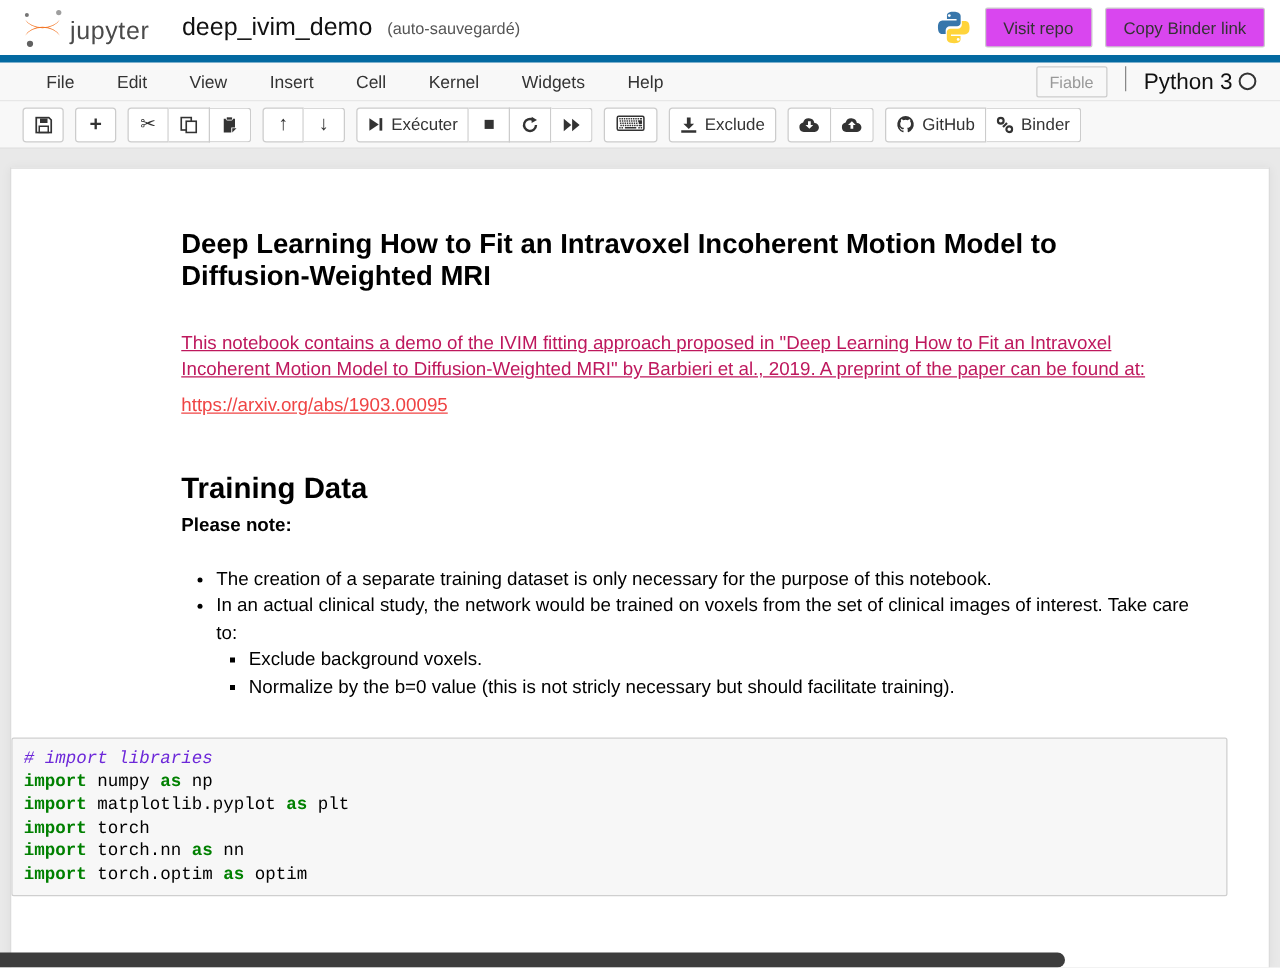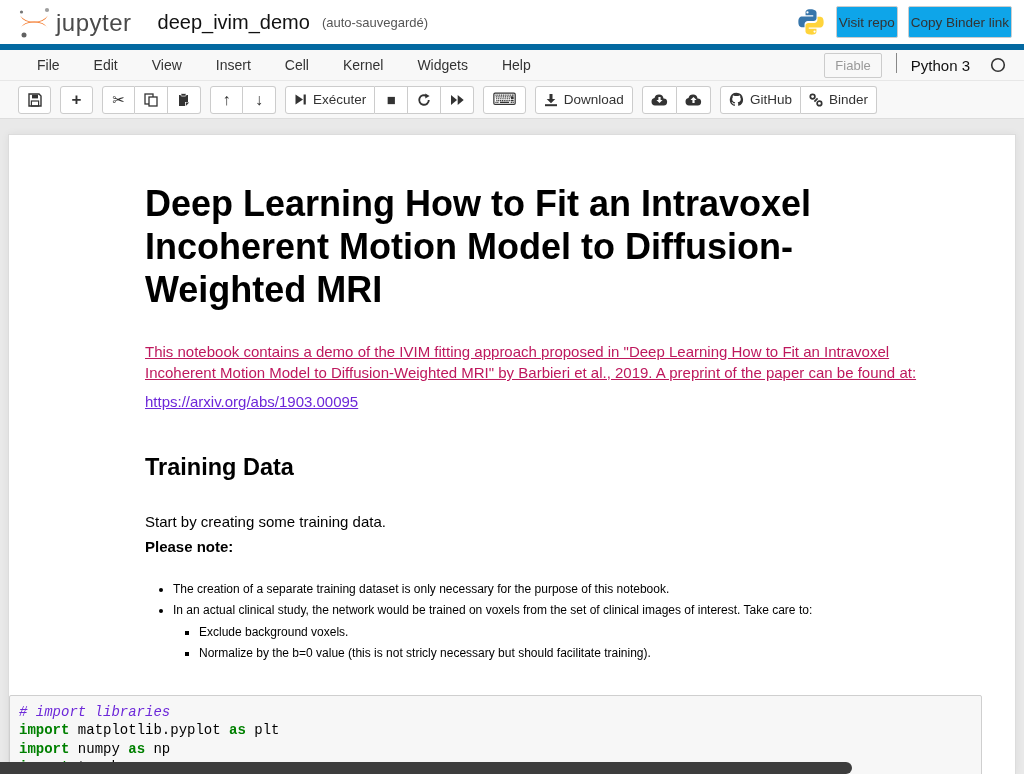--- a/index.html
+++ b/index.html
@@ -2,36 +2,36 @@
 <html><head>
 <meta charset="utf-8">
 <style>
   * { margin:0; padding:0; box-sizing:border-box; }
   html,body { width:1024px; height:774px; overflow:hidden; }
   body { font-family:"Liberation Sans", sans-serif; background:#e9e9e9; position:relative; }
 
   
   #header { height:44px; background:#fff; display:flex; align-items:center; padding:0 12px 0 16px; }
   .logo { display:flex; align-items:flex-end; gap:4px; cursor:pointer; }
-  .logo-word { font-size:24px; color:#4a4a4a; letter-spacing:0.5px; padding-bottom:2px; }
+  .logo-word { font-size:20px; color:#4a4a4a; letter-spacing:0.5px; padding-bottom:2px; }
   .nb-title { font-size:20px; font-weight:normal; color:#111; margin-left:26px; }
   .autosave { font-size:13px; color:#555; margin-left:12px; }
   .header-right { margin-left:auto; display:flex; align-items:center; gap:10px; }
-  .hdr-btn { background:#0ea5e9; border:1px solid #ccc; border-radius:2px; height:32px; padding:0 2px;
+  .hdr-btn { background:#d946ef; border:1px solid #ccc; border-radius:2px; height:32px; padding:0 14px;
              font-size:13.5px; color:#333; display:flex; align-items:center; cursor:pointer; }
 
   
   #menubar { height:37px; background:#f8f8f8; border-top:6px solid #0369a1; border-bottom:1px solid #e7e7e7;
              display:flex; align-items:center; padding:0 12px 0 20px; }
   .menu-item { font-size:14px; color:#333; padding:9px 17px; cursor:pointer; }
   .menubar-right { margin-left:auto; display:flex; gap:14px; }
   .trusted-btn { border:1px solid #ccc; border-radius:2px; background:transparent; color:#999;
                  font-size:13px; padding:4px 10px; cursor:default; }
   .kernel-divider { width:1px; height:20px; background:#888; }
-  .kernel-ind { display:flex; align-items:center; gap:20px; font-size:15px; color:#111; padding-right:6px; }
+  .kernel-ind { display:flex; align-items:center; gap:4px; font-size:18px; color:#111; padding-right:6px; }
 
   
   #toolbar { height:38px; background:#f8f8f8; border-bottom:1px solid #ddd;
              display:flex; align-items:center; gap:9px; padding:0 12px 0 18px; }
   .btn-group { display:flex; }
   .tb-btn { background:#fff; border:1px solid #ccc; height:28px; min-width:33px; padding:0 8px;
             display:flex; align-items:center; justify-content:center; gap:6px;
             font-size:13.5px; color:#333; cursor:pointer; }
   .btn-group .tb-btn + .tb-btn { border-left:none; }
   .btn-group .tb-btn:first-child { border-radius:3px 0 0 3px; }
@@ -40,28 +40,28 @@
   .glyph { font-size:14px; color:#333; line-height:1; }
   .celltype-select { background:#fff; border:1px solid #ccc; border-radius:3px; height:28px; width:178px;
                      display:flex; align-items:center; padding:0 8px; font-size:13.5px; color:#333; cursor:pointer; }
   .sel-arrows { margin-left:auto; display:flex; flex-direction:column; line-height:0.55; font-size:7px; color:#666; }
 
   
   #content { position:absolute; top:120px; left:0; right:0; bottom:0; background:#e9e9e9; padding-top:14px; }
   #page { background:#fff; margin:0 8px; height:100%; border:1px solid #dcdcdc; border-bottom:none;
           box-shadow:0 0 8px rgba(0,0,0,0.06); overflow:hidden; }
   .md-area { margin-left:136px; margin-right:60px; }
-  h1.nb-h1 { font-size:36px; font-weight:bold; color:#000; line-height:1.2; margin-top:47px; max-width:800px; }
+  h1.nb-h1 { font-size:22px; font-weight:bold; color:#000; line-height:1.2; margin-top:47px; max-width:800px; }
   .nb-p { font-size:15px; color:#be185d; line-height:21.5px; margin-top:29px; max-width:832px;text-decoration:underline; }
-  a.nb-link { color:#6d28d9; text-decoration:underline; cursor:pointer; }
+  a.nb-link { color:#ef4444; text-decoration:underline; cursor:pointer; }
   .link-line { margin-top:9px; font-size:15px; }
   h2.nb-h2 { font-size:23.5px; font-weight:bold; color:#000; margin-top:44px; }
   .nb-p2 { font-size:15px; color:#000; margin-top:32px; }
   .nb-note { font-size:15px; font-weight:bold; color:#000; margin-top:8px; }
-  ul.nb-ul { margin-top:24px; padding-left:28px; font-size:12px; line-height:21.5px; color:#000; }
+  ul.nb-ul { margin-top:24px; padding-left:28px; font-size:15px; line-height:21.5px; color:#000; }
   ul.nb-ul > li { margin-bottom:0; }
   ul.nb-sub { list-style-type:square; padding-left:26px; margin-top:0; }
 
   
   .code-cell { display:flex; margin-top:30px; align-items:flex-start; }
   .prompt { width:140px; text-align:right; padding-right:12px; padding-top:9px;
             font-family:"Liberation Mono", monospace; font-size:13.5px; color:#303F9F; white-space:nowrap; }
   .input-box { flex:1; margin-right:33px; background:#f7f7f7; border:1px solid #cfcfcf; border-radius:2px;
                padding:7px 9px; font-family:"Liberation Mono", monospace; font-size:14px; line-height:18.5px; }
   .input-box .kw { color:#008000; font-weight:bold; }
@@ -191,21 +191,21 @@
     <button class="tb-btn">
       <span class="glyph" style="font-size:17px;">⌨</span>
     </button>
   </div>
   <div class="btn-group">
     <button class="tb-btn">
       <svg width="14" height="14" viewBox="0 0 14 14">
         <path d="M5.5 1 h3 v5 h2.8 L7 10.2 L2.7 6 h2.8 z" fill="#333"></path>
         <rect x="1" y="11.2" width="12" height="2" fill="#333"></rect>
       </svg>
-      <span>Download</span>
+      <span>Exclude</span>
     </button>
   </div>
   <div class="btn-group">
     <button class="tb-btn">
       <svg width="17" height="13" viewBox="0 0 17 13">
         <path d="M4 12.5 a3.8 3.8 0 0 1 -0.5 -7.5 a4.6 4.6 0 0 1 9 0.4 a3.3 3.3 0 0 1 0.2 7.1 z" fill="#333"></path>
         <path d="M7.4 4 h2.2 v3 h2 L8.5 10 L5.4 7 h2 z" fill="#fff"></path>
       </svg>
     </button>
     <button class="tb-btn">
@@ -235,40 +235,39 @@
 
 <div id="content">
   <div id="page">
 
     <div class="md-area">
       <h1 class="nb-h1">Deep Learning How to Fit an Intravoxel Incoherent Motion Model to Diffusion-Weighted MRI</h1>
       <p class="nb-p">This notebook contains a demo of the IVIM fitting approach proposed in "Deep Learning How to Fit an Intravoxel Incoherent Motion Model to Diffusion-Weighted MRI" by Barbieri et al., 2019. A preprint of the paper can be found at:</p>
       <p class="link-line"><a class="nb-link">https://arxiv.org/abs/1903.00095</a></p>
 
       <h2 class="nb-h2">Training Data</h2>
-      <p class="nb-p2">Start by creating some training data.</p>
       <p class="nb-note">Please note:</p>
       <ul class="nb-ul">
         <li>The creation of a separate training dataset is only necessary for the purpose of this notebook.</li>
         <li>
           <span>In an actual clinical study, the network would be trained on voxels from the set of clinical images of interest. Take care to:</span>
           <ul class="nb-sub">
             <li>Exclude background voxels.</li>
             <li>Normalize by the b=0 value (this is not stricly necessary but should facilitate training).</li>
           </ul>
         </li>
       </ul>
     </div>
 
     <div class="code-cell">
       <div class="input-box">
         <div>
             <div><span class="cmt"># import libraries</span></div>
+            <div><span class="kw">import</span><span> numpy </span><span class="kw">as</span><span> np</span></div>
             <div><span class="kw">import</span><span> matplotlib.pyplot </span><span class="kw">as</span><span> plt</span></div>
-            <div><span class="kw">import</span><span> numpy </span><span class="kw">as</span><span> np</span></div>
             <div><span class="kw">import</span><span> torch</span></div>
             <div><span class="kw">import</span><span> torch.nn </span><span class="kw">as</span><span> nn</span></div>
             <div><span class="kw">import</span><span> torch.optim </span><span class="kw">as</span><span> optim</span></div>
           </div>
       </div>
     </div>
 
   </div>
 </div>
 

